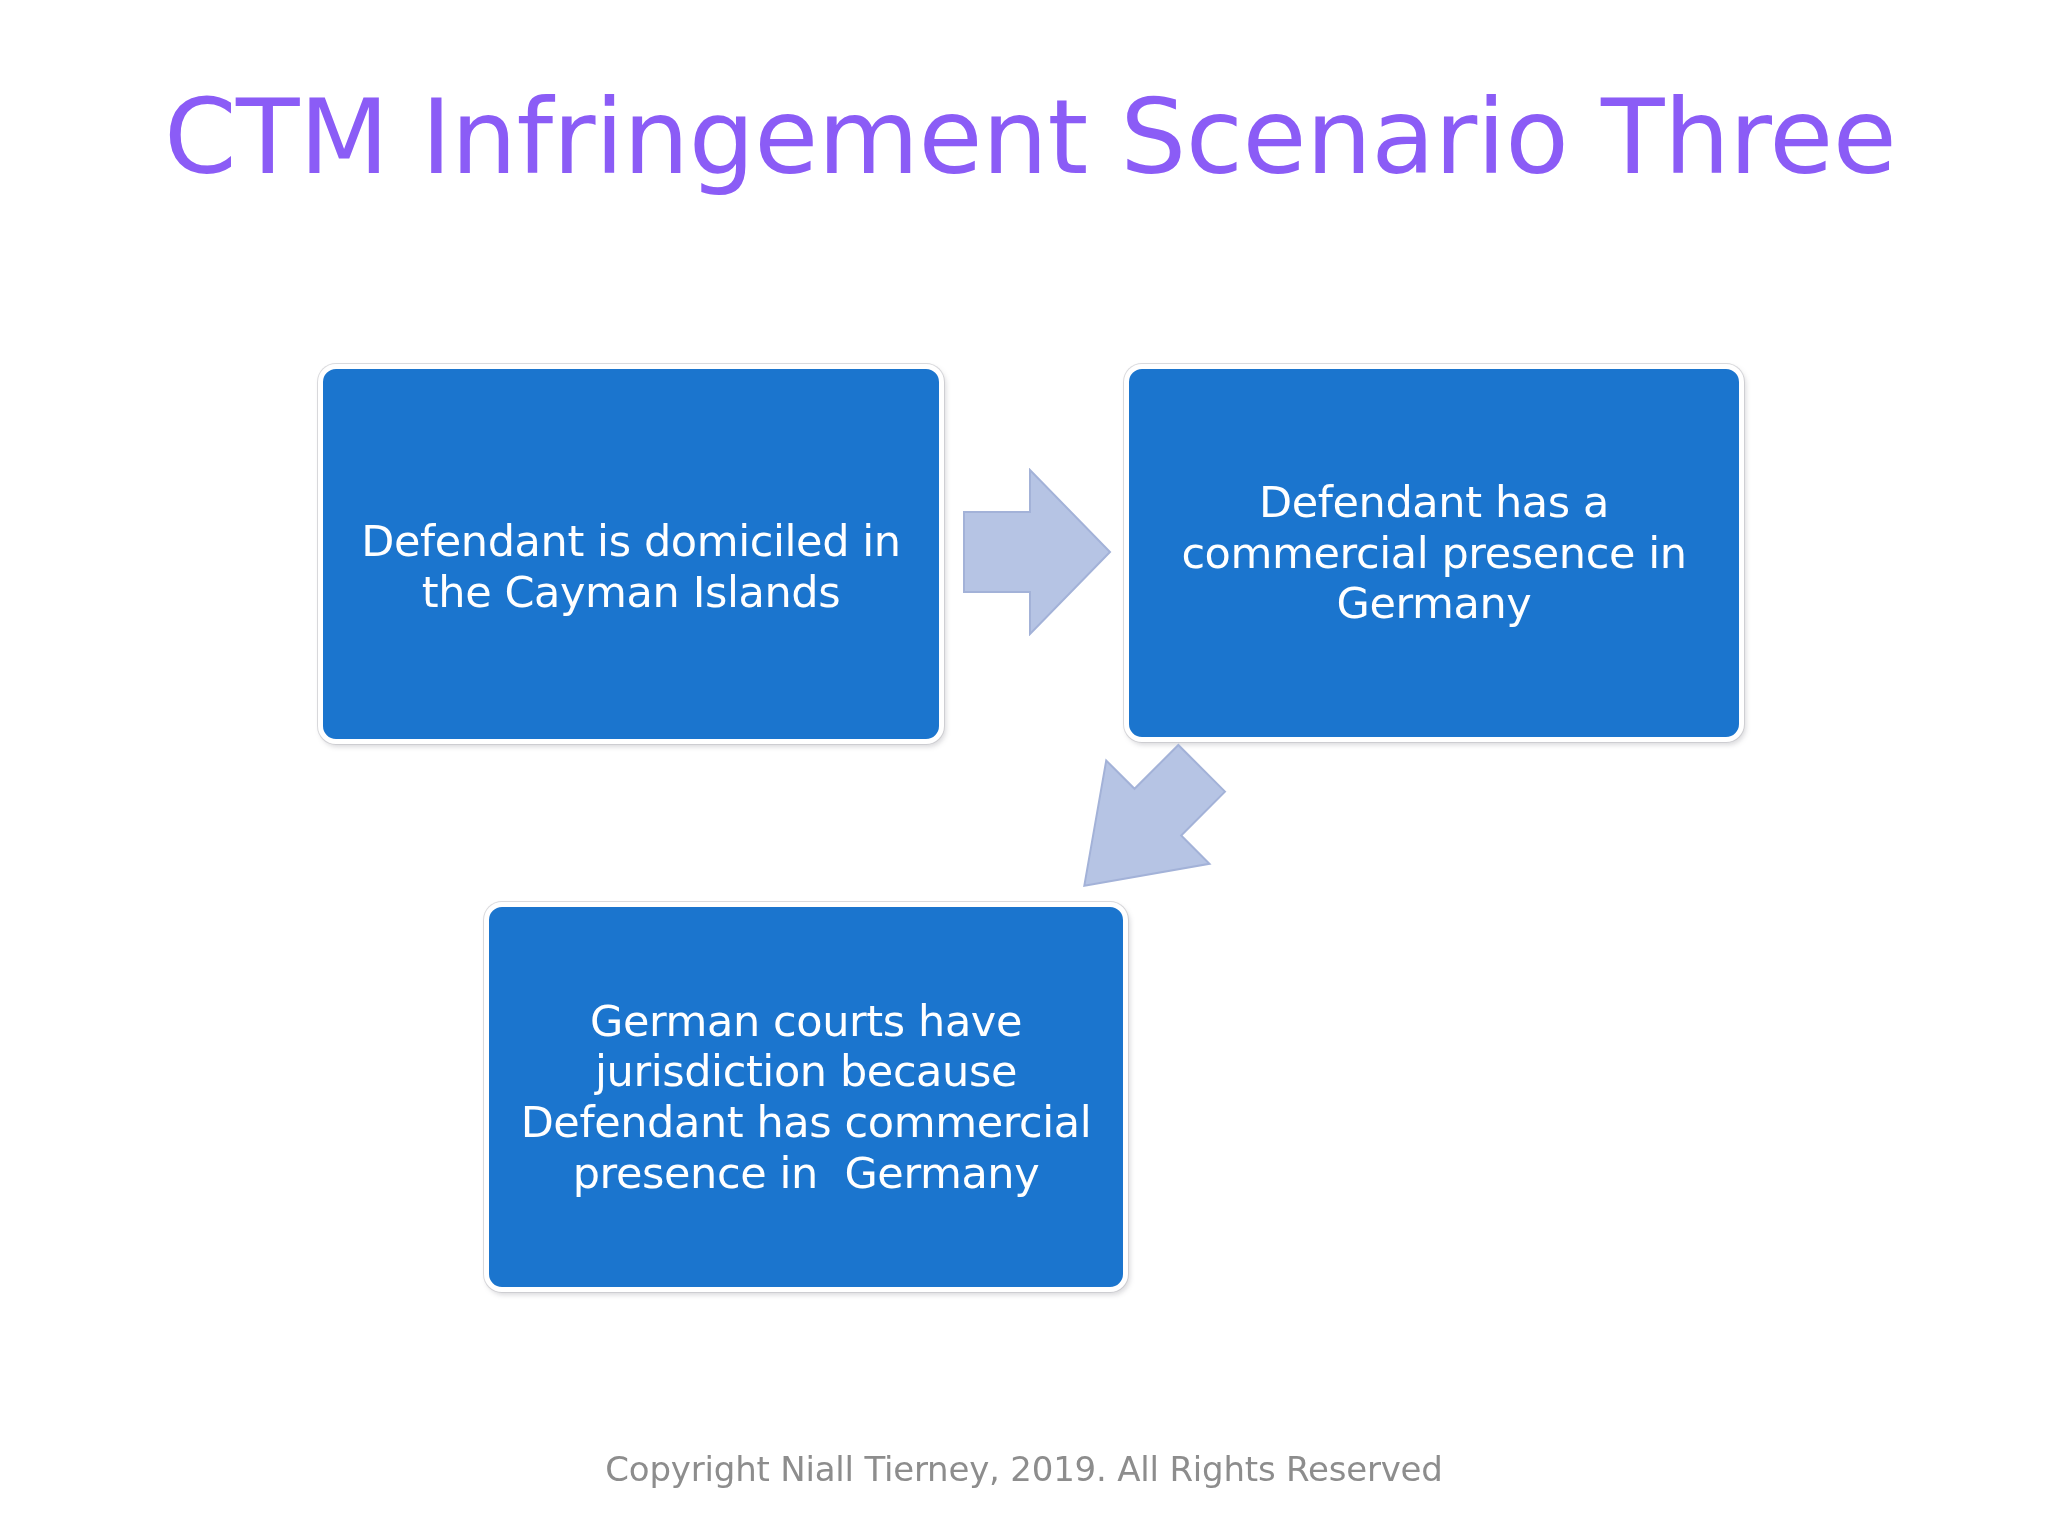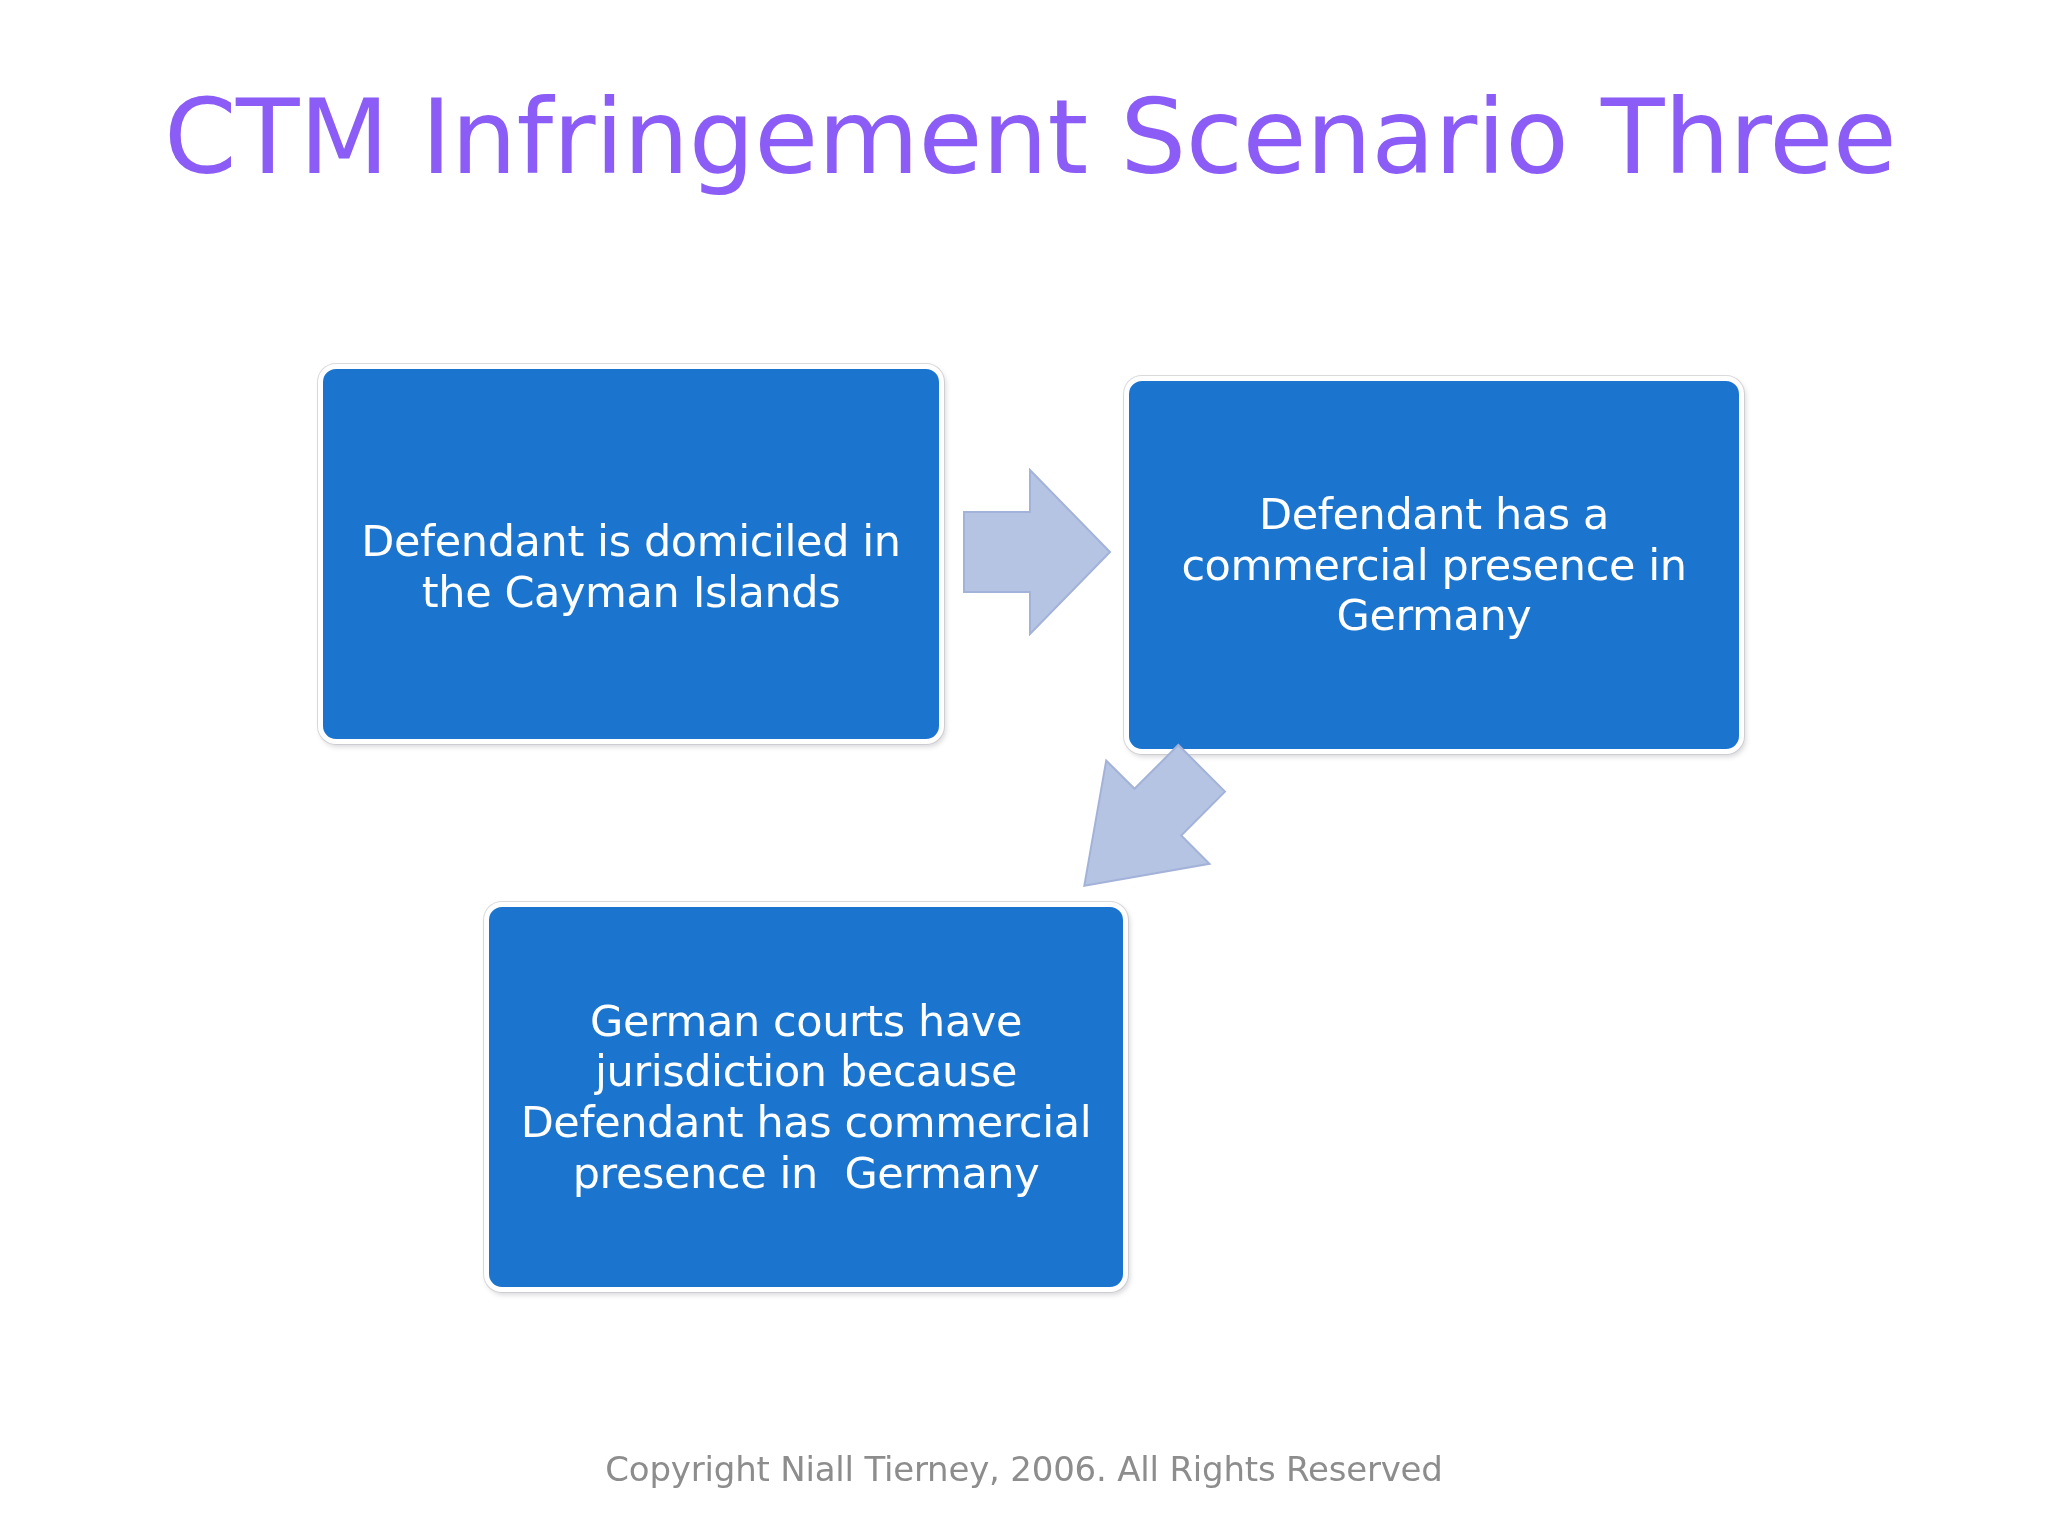--- a/index.html
+++ b/index.html
@@ -57,21 +57,21 @@
     text-align: center;
     font-size: 43px;
     line-height: 1.18;
     font-weight: 400;
     font-family: "DejaVu Sans", "Liberation Sans", sans-serif;
     letter-spacing: -0.4px;
     white-space: pre-wrap;
   }
 
   #box-one   { left: 318px;  top: 364px;  width: 626px; height: 380px; }
-  #box-two   { left: 1124px; top: 376px;  width: 620px; height: 378px; }
+  #box-two   { left: 1124px; top: 364px;  width: 620px; height: 378px; }
   #box-three { left: 484px;  top: 902px;  width: 644px; height: 390px; }
 
   #box-one .proc-text   { width: 540px; margin-top: 26px; }
   #box-two .proc-text   { width: 530px; }
   #box-three .proc-text { width: 580px; }
 
   
   .arrow {
     position: absolute;
     display: block;
@@ -125,15 +125,15 @@
     </svg>
   </div>
 
   <div class="proc-box" id="box-three">
     <div class="proc-text">German courts have
 jurisdiction because
 Defendant has commercial
 presence in  Germany</div>
   </div>
 
-  <div class="footer-note">Copyright Niall Tierney, 2006. All Rights Reserved</div>
+  <div class="footer-note">Copyright Niall Tierney, 2019. All Rights Reserved</div>
 
 </div>
 
 </body></html>

